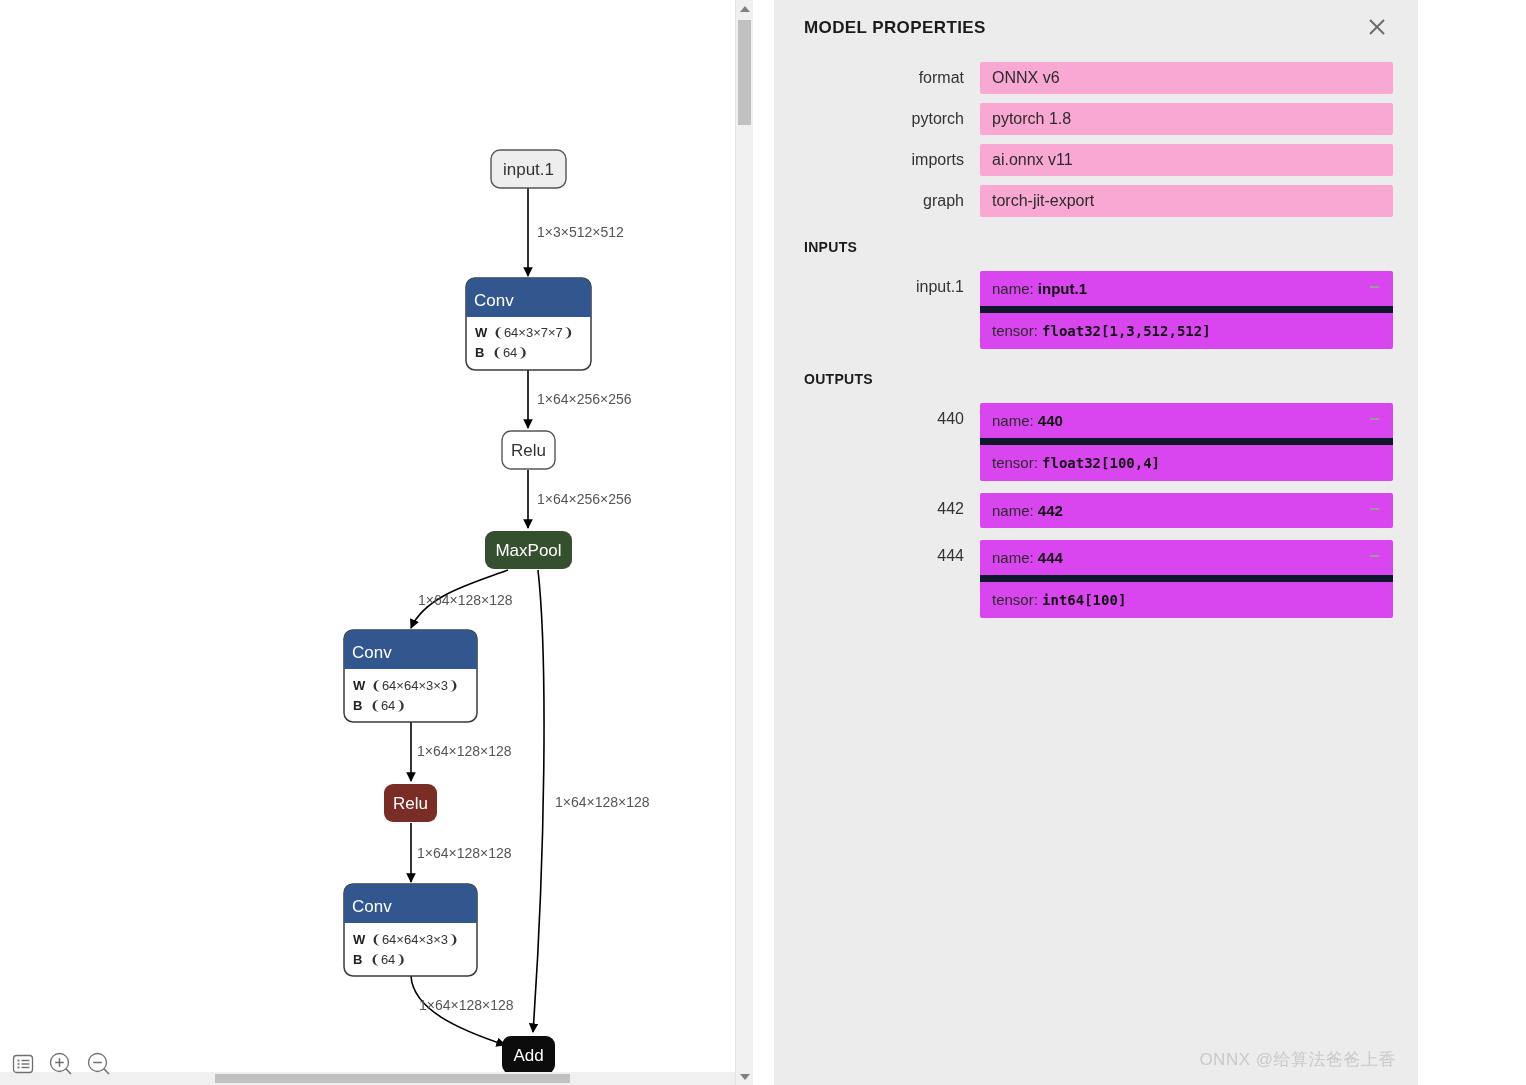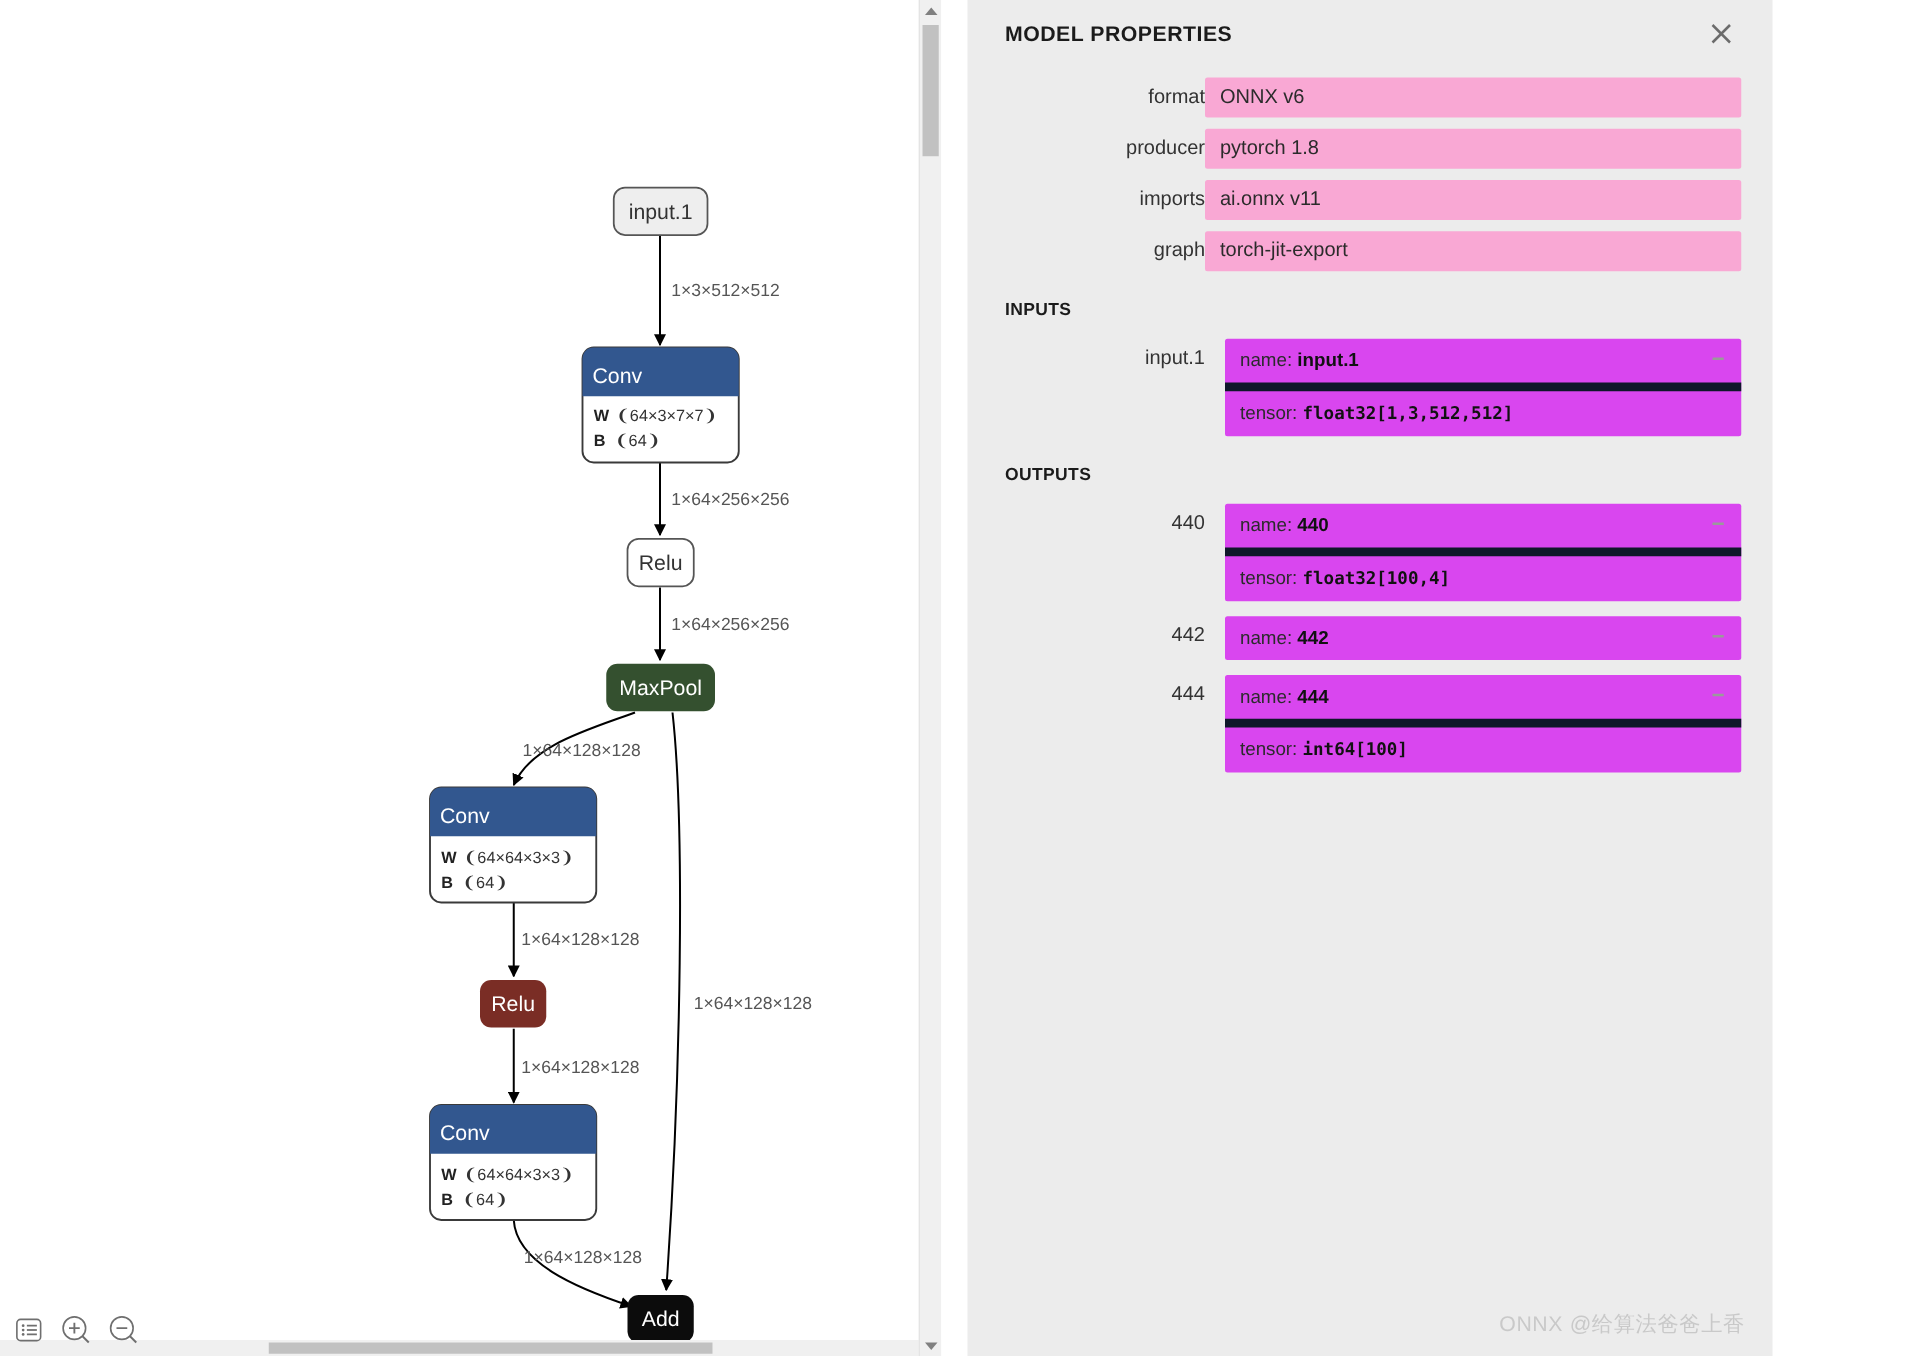--- a/index.html
+++ b/index.html
@@ -133,20 +133,21 @@
   }
 
   .field-row {
     display: flex;
     align-items: stretch;
     margin: 0 25px 9px 25px;
   }
   .field-label {
     width: 165px;
     text-align: right;
+    padding-right: 16px;
     font-size: 16px;
     color: #333333;
     line-height: 32px;
     align-self: center;
   }
   .field-value {
     flex: 1;
     background: #f9a8d4;
     border-radius: 2px;
     padding: 7px 12px;
@@ -366,21 +367,21 @@
         </svg>
       </div>
     </div>
 
     <div>
       <div class="field-row">
         <div class="field-label">format</div>
         <div class="field-value">ONNX v6</div>
       </div>
       <div class="field-row">
-        <div class="field-label">producer</div>
+        <div class="field-label">pytorch</div>
         <div class="field-value">pytorch 1.8</div>
       </div>
       <div class="field-row">
         <div class="field-label">imports</div>
         <div class="field-value">ai.onnx v11</div>
       </div>
       <div class="field-row">
         <div class="field-label">graph</div>
         <div class="field-value">torch-jit-export</div>
       </div>

